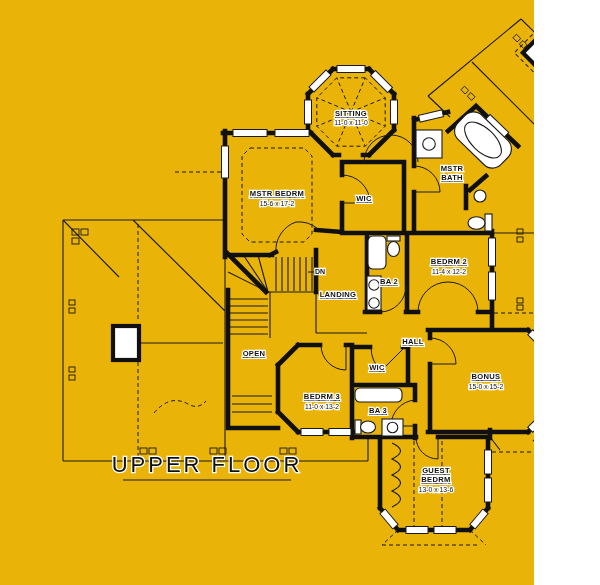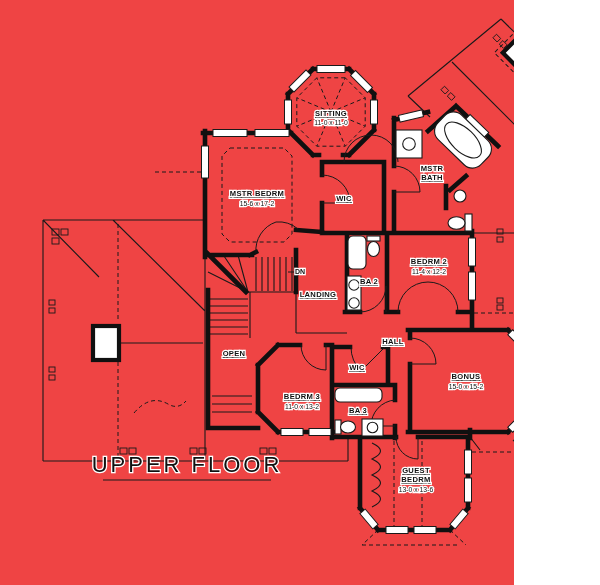--- a/index.html
+++ b/index.html
@@ -1,16 +1,16 @@
 <!DOCTYPE html>
 <html><head>
 <meta charset="utf-8">
 <style>
   html,body{margin:0;padding:0;background:#fff;}
-  .page{width:514px;height:585px;position:relative;background:#ef4444;overflow:hidden;}
+  .page{width:514px;height:585px;position:relative;background:#eab308;overflow:hidden;padding-left:20px;}
   svg{display:block;}
   .thin{stroke:#1a1a1a;stroke-width:1.1;fill:none;}
   .xtra{stroke:#1a1a1a;stroke-width:1.2;fill:none;}
   .dash{stroke:#1a1a1a;stroke-width:1;fill:none;stroke-dasharray:4 3;}
   .walls{stroke:#101010;stroke-width:4.6;fill:none;stroke-linecap:square;}
   .win rect{fill:#ffffff;stroke:#1a1a1a;stroke-width:1;}
   .fix{stroke:#1a1a1a;stroke-width:1.1;fill:#ffffff;}
   .chim{fill:#ffffff;stroke:#101010;stroke-width:4.2;}
   .doors{stroke:#1a1a1a;stroke-width:1;fill:none;}
   .vnt rect{fill:none;stroke:#1a1a1a;stroke-width:.9;}

